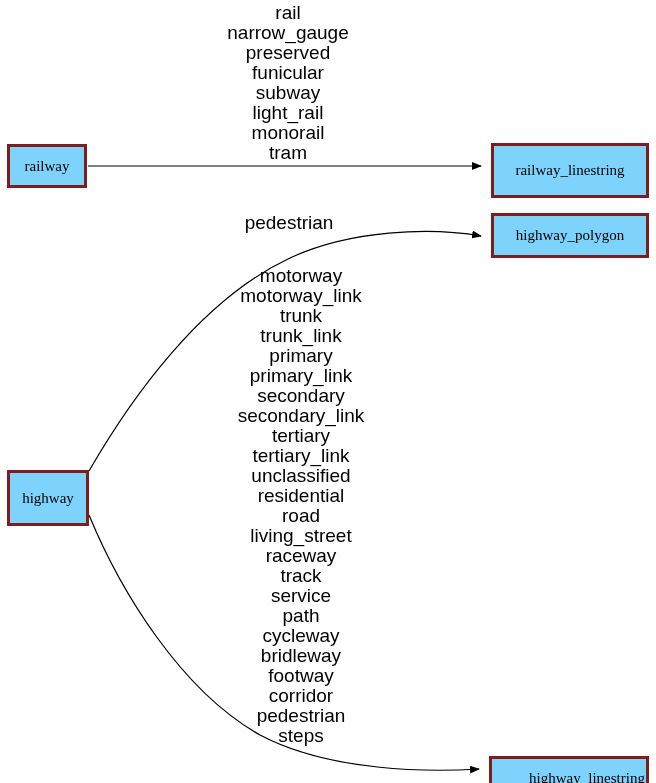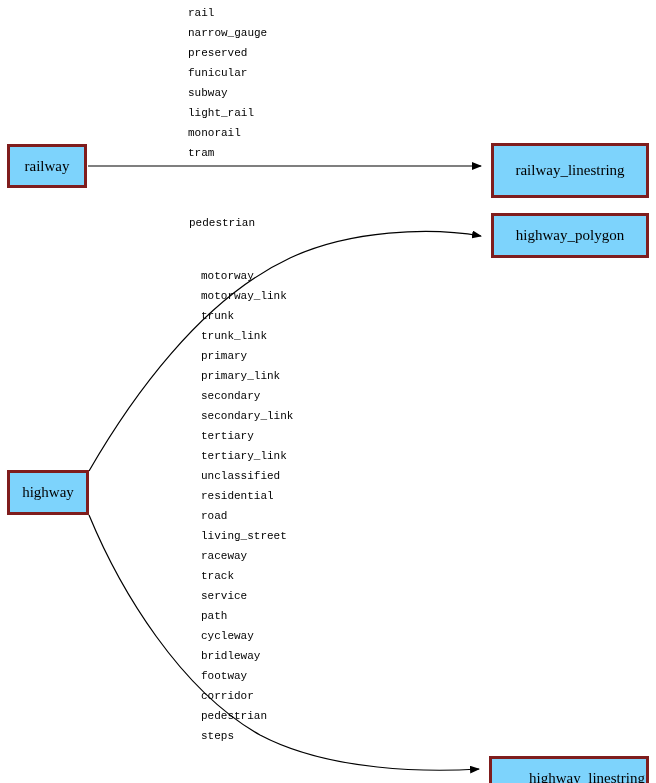--- a/index.html
+++ b/index.html
@@ -23,23 +23,24 @@
     display: flex;
     align-items: center;
     justify-content: center;
     font-family: "Liberation Serif", serif;
     font-size: 15px;
     color: #000000;
     white-space: nowrap;
   }
   .edge-label {
     position: absolute;
-    font-family: Liberation Mono, monospace;
-    font-size: 11px;
+    font-family: Liberation Sans, sans-serif;
+    font-size: 19px;
     color: #000000;
+    text-align: center;
     line-height: 20px;
     white-space: pre;
   }
   svg.edges {
     position: absolute;
     left: 0;
     top: 0;
     width: 656px;
     height: 783px;
     overflow: visible;
@@ -97,19 +98,19 @@
 bridleway
 footway
 corridor
 pedestrian
 steps</div>
 
   <div class="node" style="left:7px; top:144px; width:80px; height:44px;">railway</div>
 
   <div class="node" style="left:491px; top:143px; width:158px; height:55px;">railway_linestring</div>
 
-  <div class="node" style="left:7px; top:470px; width:82px; height:45px;text-align:right;">highway</div>
+  <div class="node" style="left:7px; top:470px; width:82px; height:56px;text-align:right;">highway</div>
 
   <div class="node" style="left:491px; top:213px; width:158px; height:45px;">highway_polygon</div>
 
   <div class="node" style="left:489px; top:756px; width:160px; height:45px;padding-left:36px;">highway_linestring</div>
 
 </div>
 
 </body></html>

